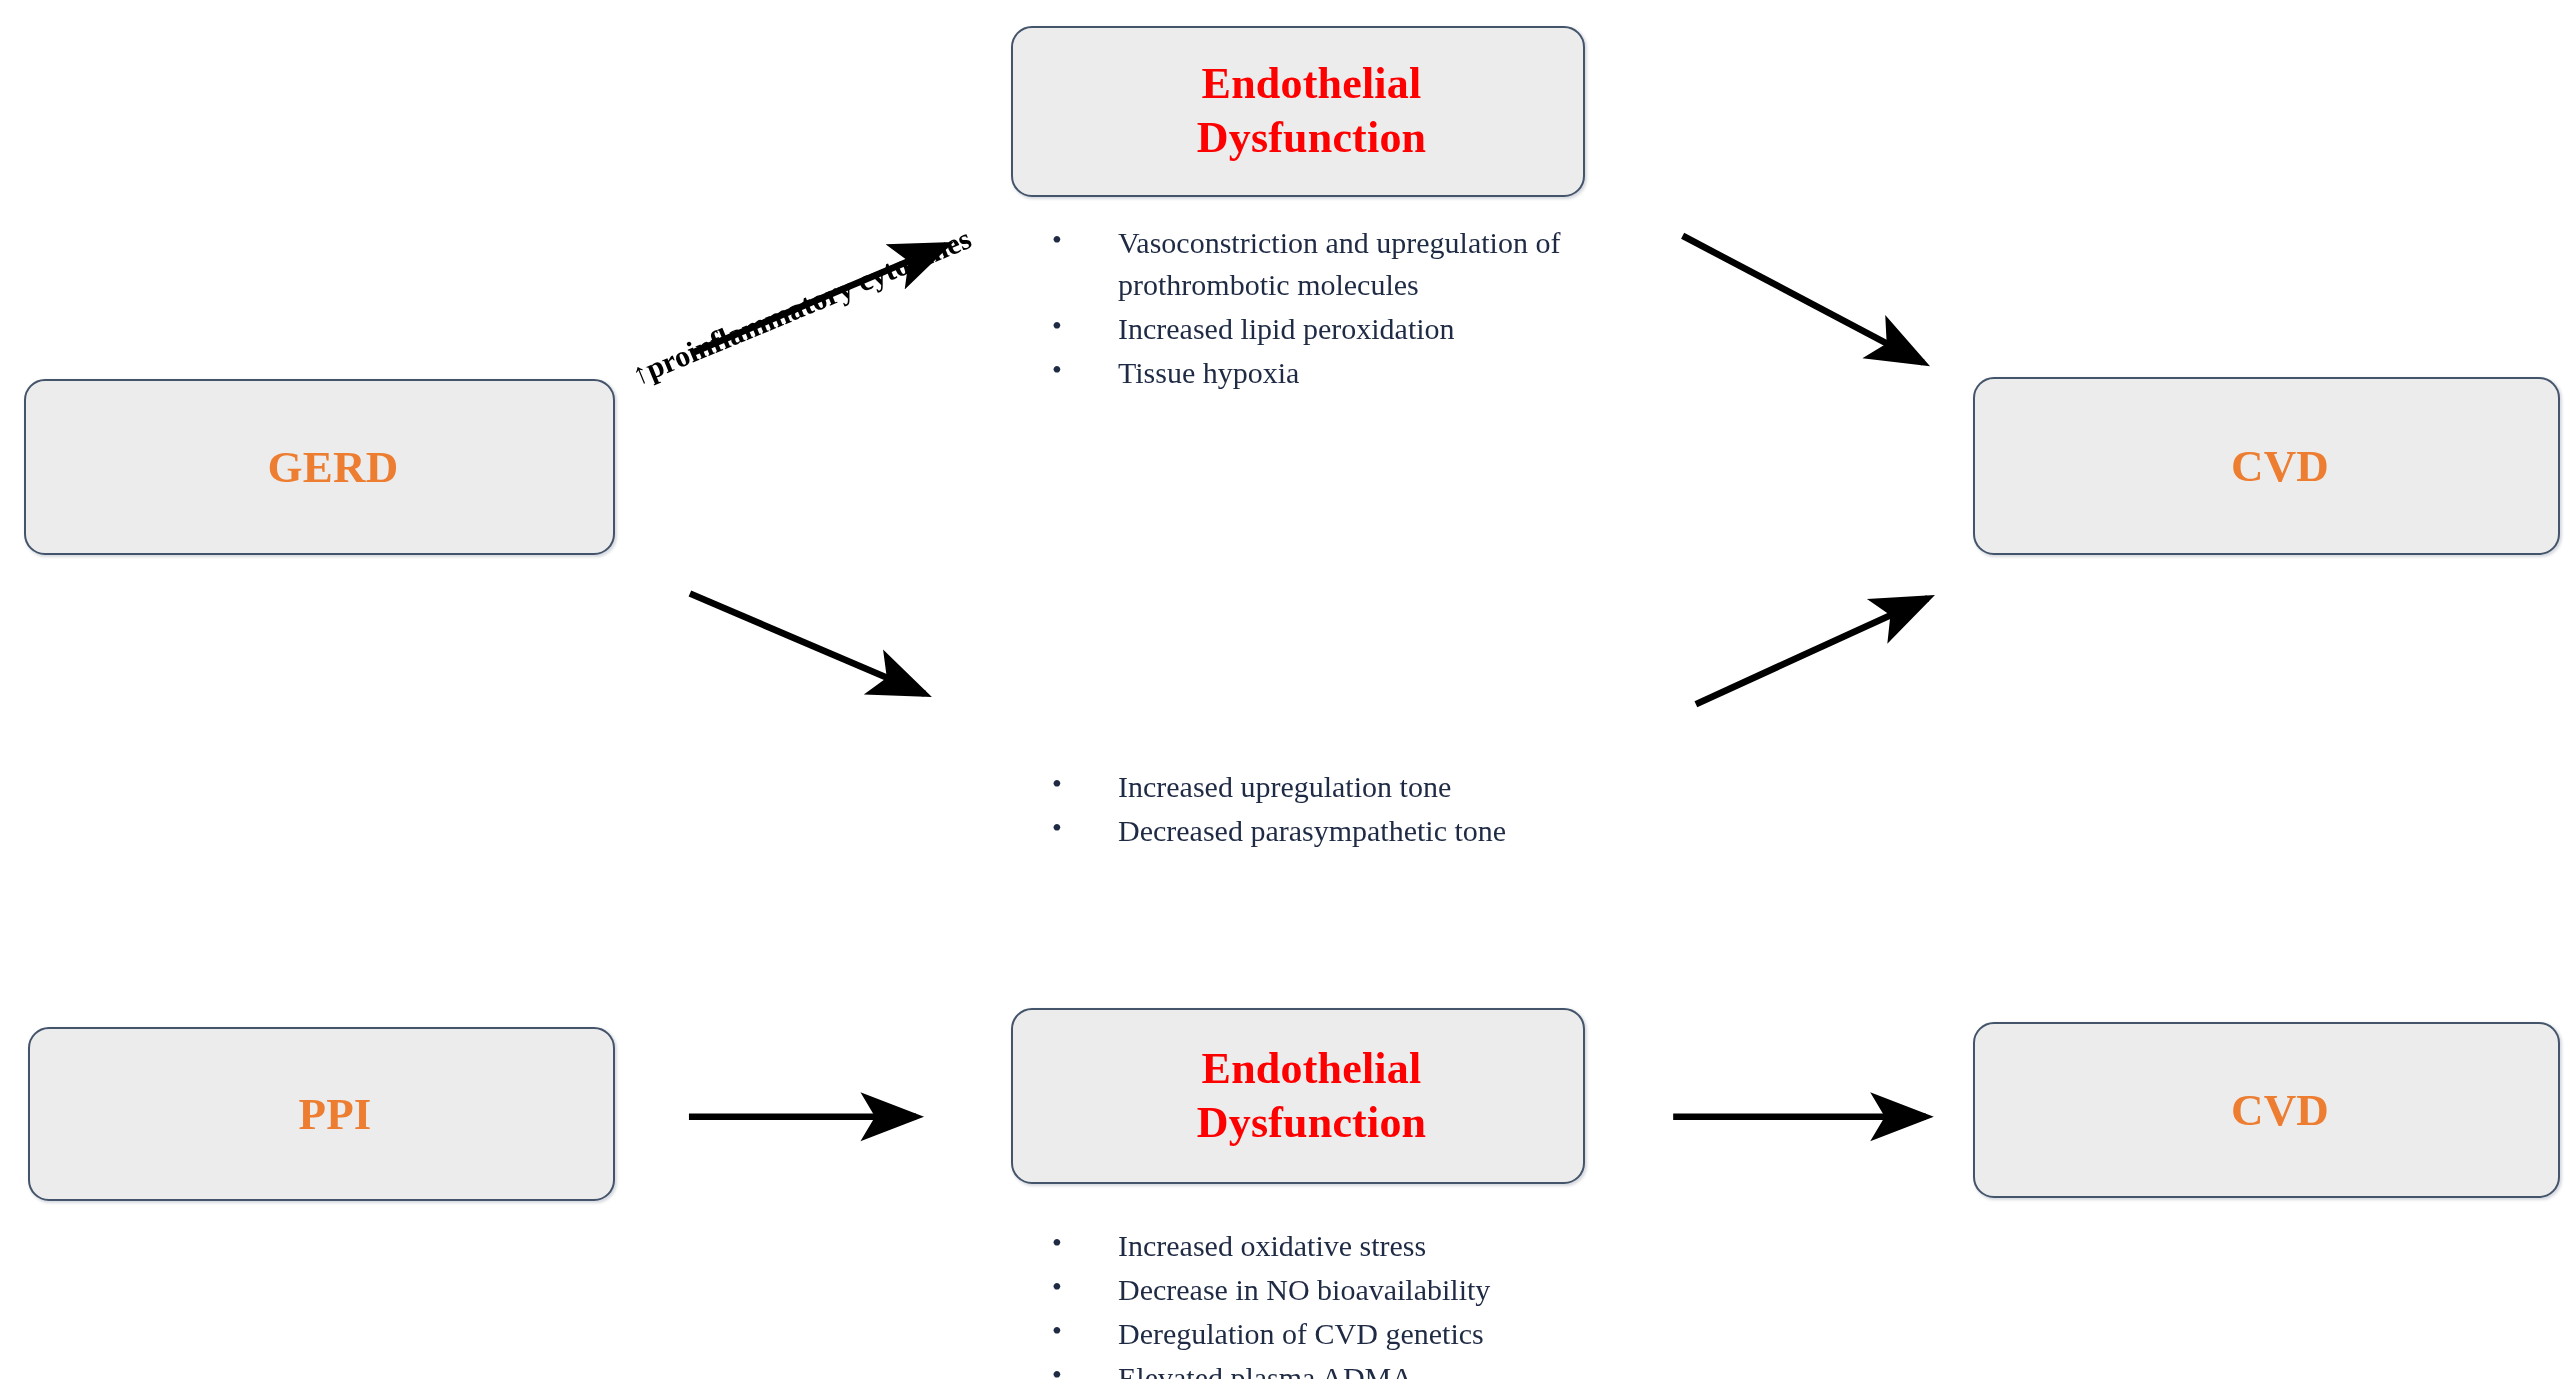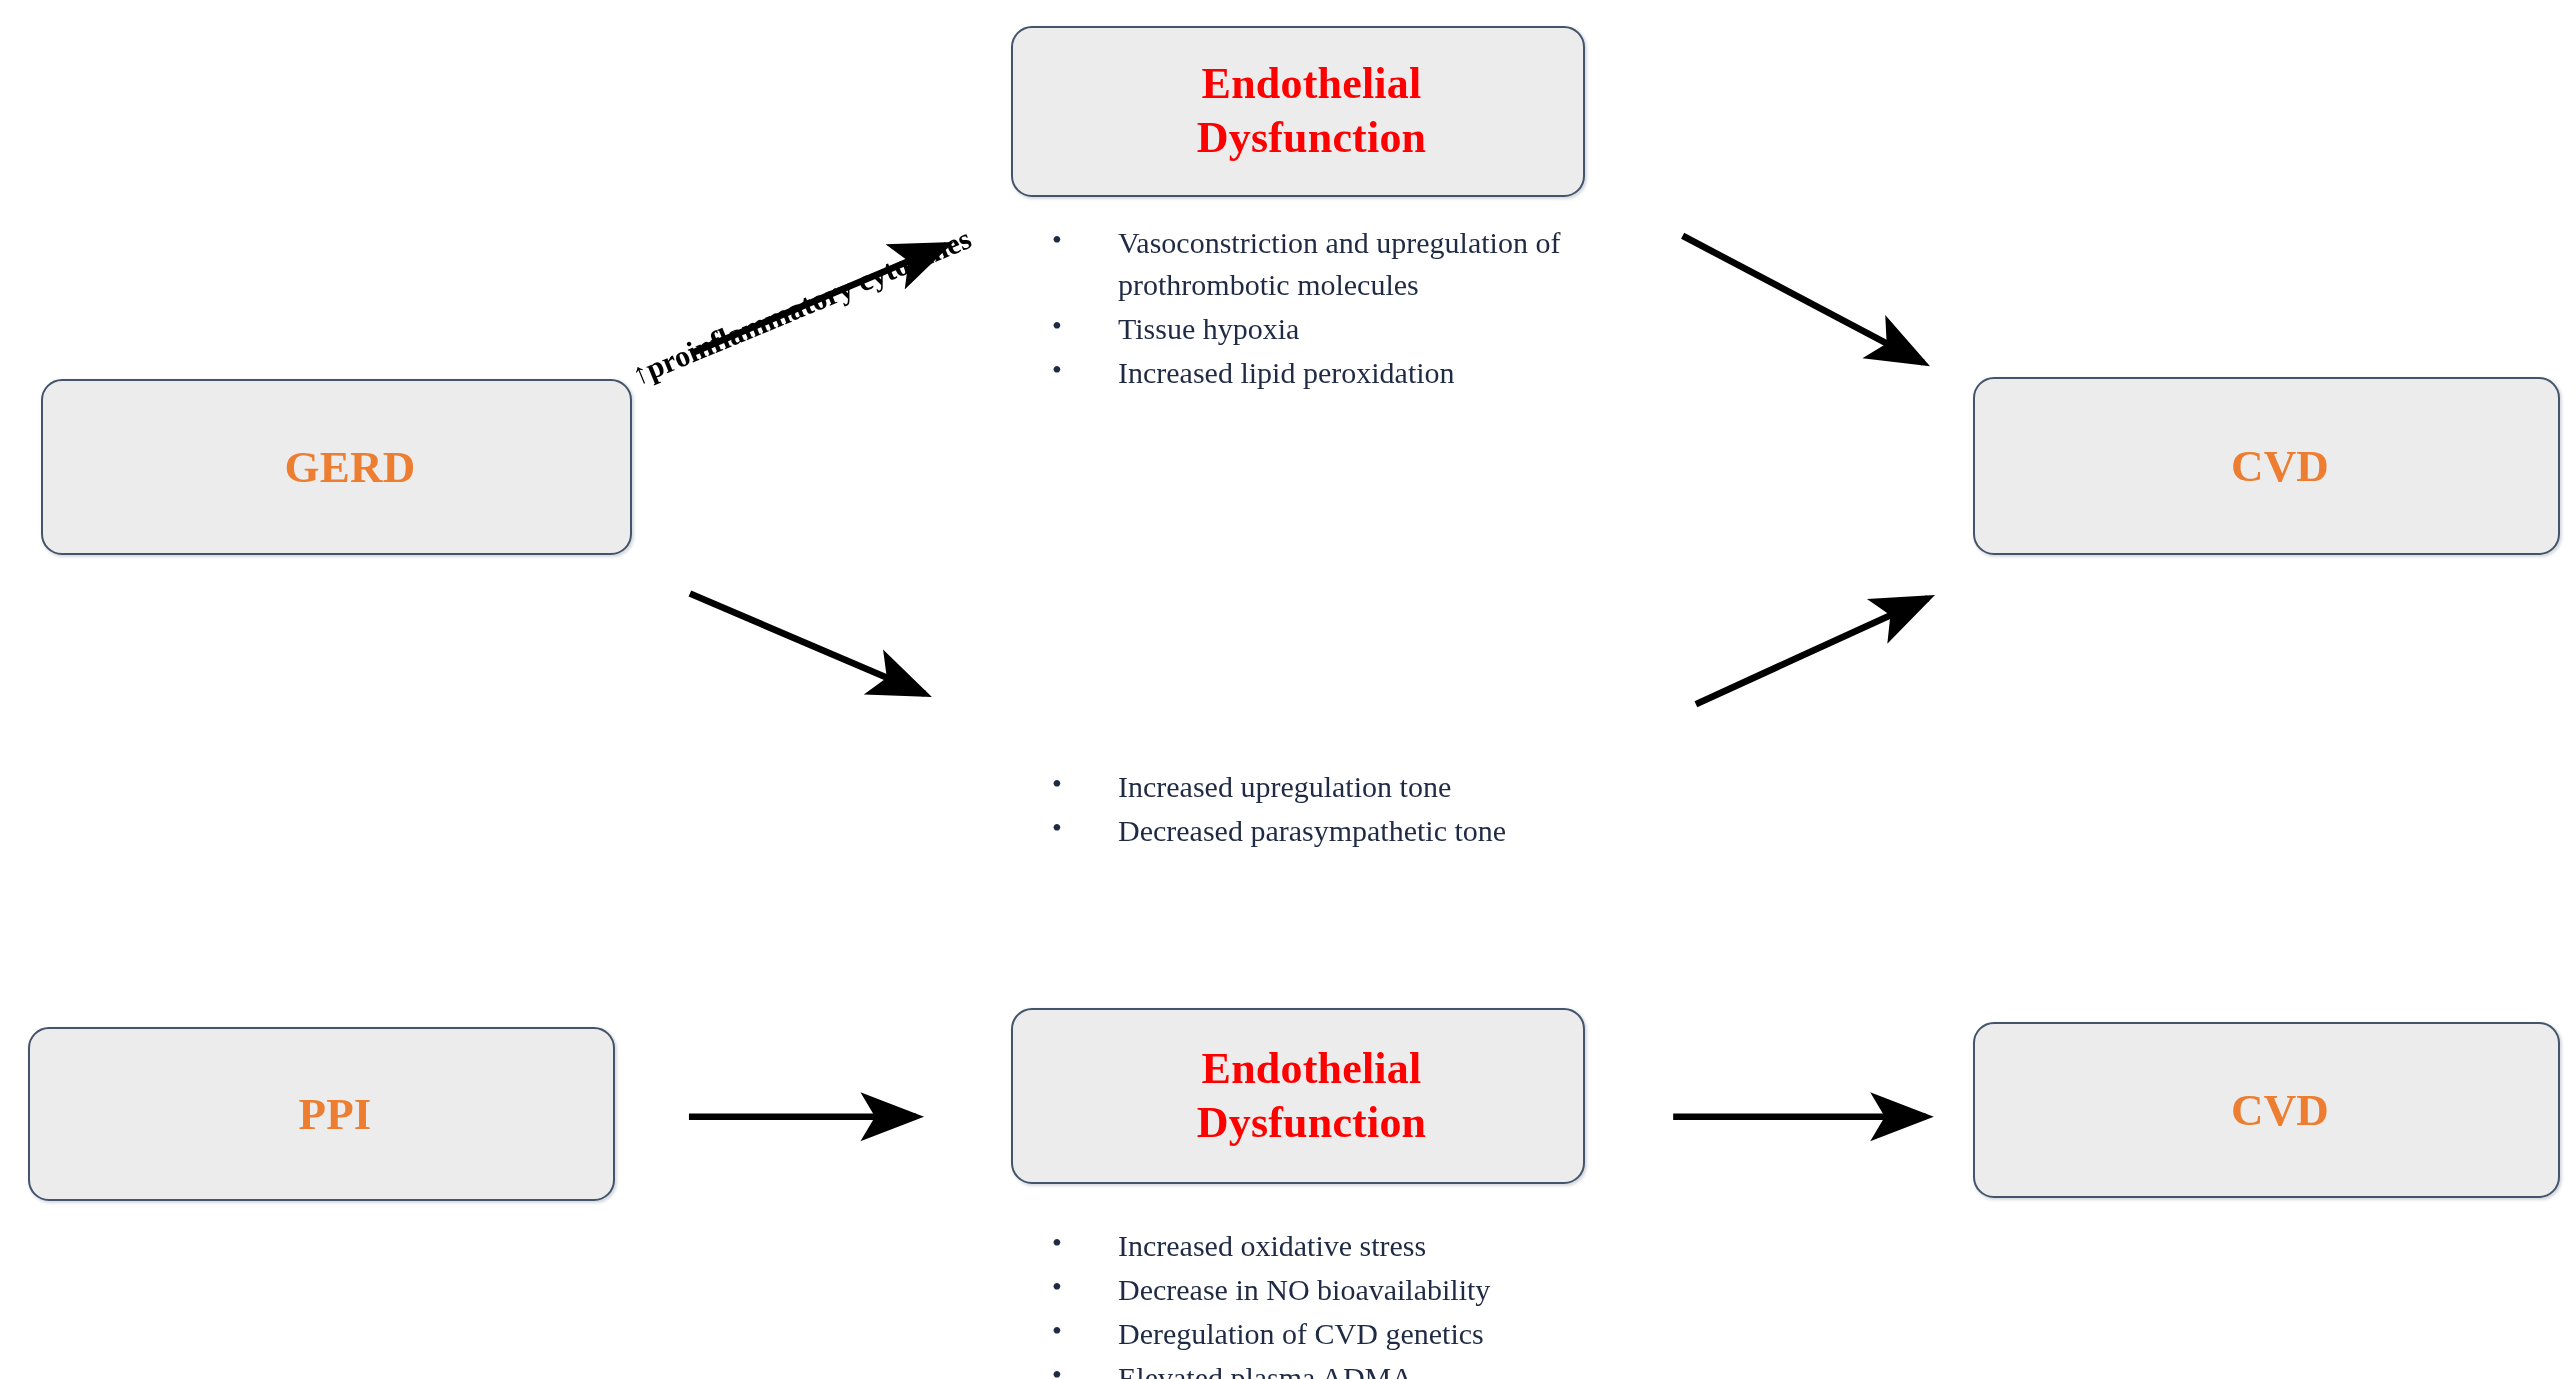--- a/index.html
+++ b/index.html
@@ -104,35 +104,35 @@
 
     <line x1="1792" y1="744" x2="2037" y2="632" stroke="#000000" stroke-width="7" marker-end="url(#ah)"></line>
 
     <line x1="728" y1="1180" x2="968" y2="1180" stroke="#000000" stroke-width="7" marker-end="url(#ah)"></line>
 
     <line x1="1768" y1="1180" x2="2035" y2="1180" stroke="#000000" stroke-width="7" marker-end="url(#ah)"></line>
   </svg>
 
   <div class="edge-label" style="left:640px; top:358px; transform: rotate(-22.5deg);">↑proinflammatory cytokines</div>
 
-  <div class="node" style="left:41px; top:379px; width:591px; height:176px;">
+  <div class="node" style="left:24px; top:379px; width:591px; height:176px;">
     <span class="node-label label-orange size-xl">GERD</span>
   </div>
 
   <div class="node" style="left:1011px; top:25.6px; width:574px; height:171px;">
     <span class="node-label label-red size-lg">
       <span>Endothelial</span><br>
       <span>Dysfunction</span>
     </span>
   </div>
 
   <ul class="bullets" style="left:1036px; top:206px; width:606px;">
     <li>Vasoconstriction and upregulation of prothrombotic molecules</li>
+    <li>Increased lipid peroxidation</li>
     <li>Tissue hypoxia</li>
-    <li>Increased lipid peroxidation</li>
   </ul>
 
 
   <ul class="bullets" style="left:1036px; top:750px; width:606px;">
     <li>Increased upregulation tone</li>
     <li>Decreased parasympathetic tone</li>
   </ul>
 
   <div class="node" style="left:1973px; top:377px; width:587px; height:178px;">
     <span class="node-label label-orange size-xl">CVD</span>

